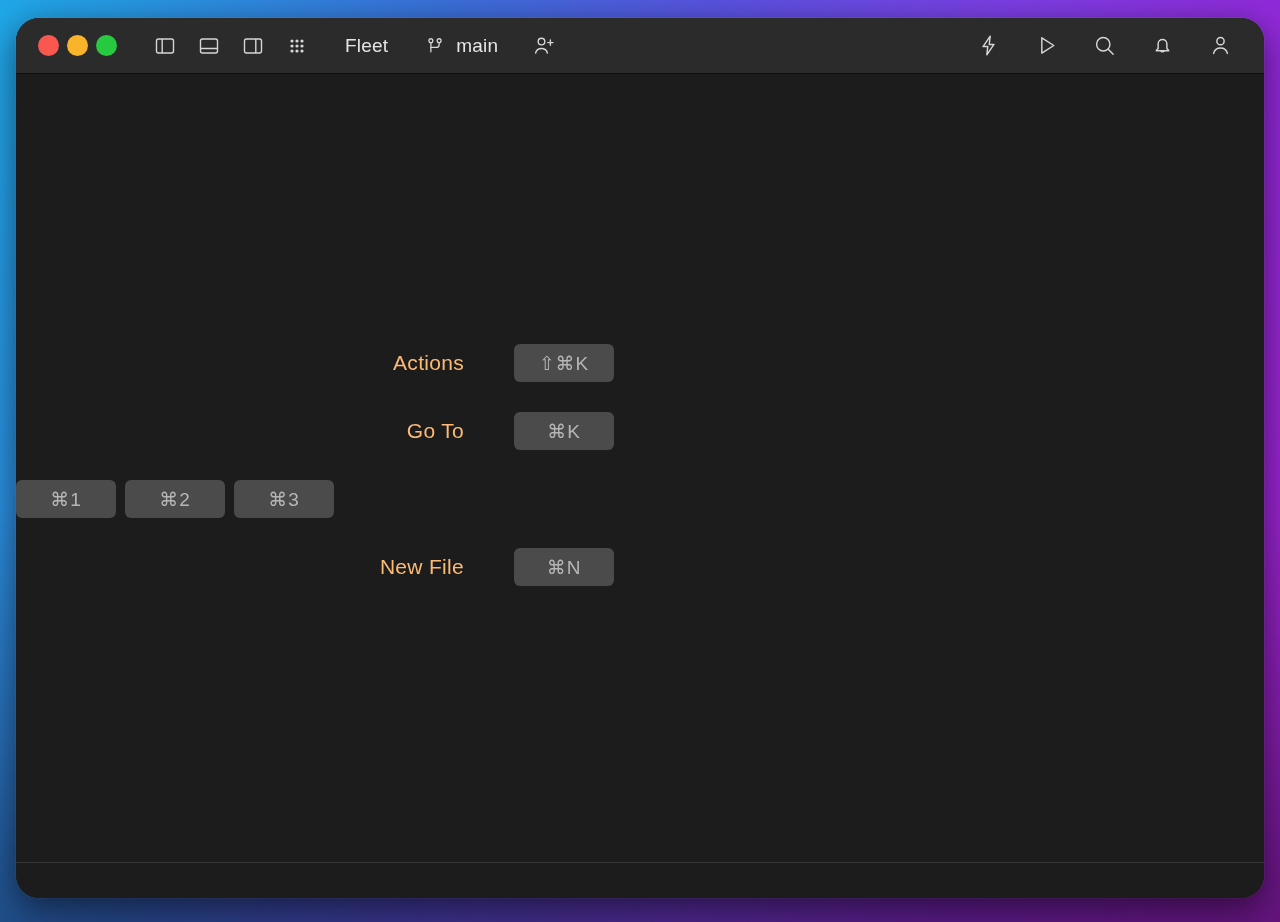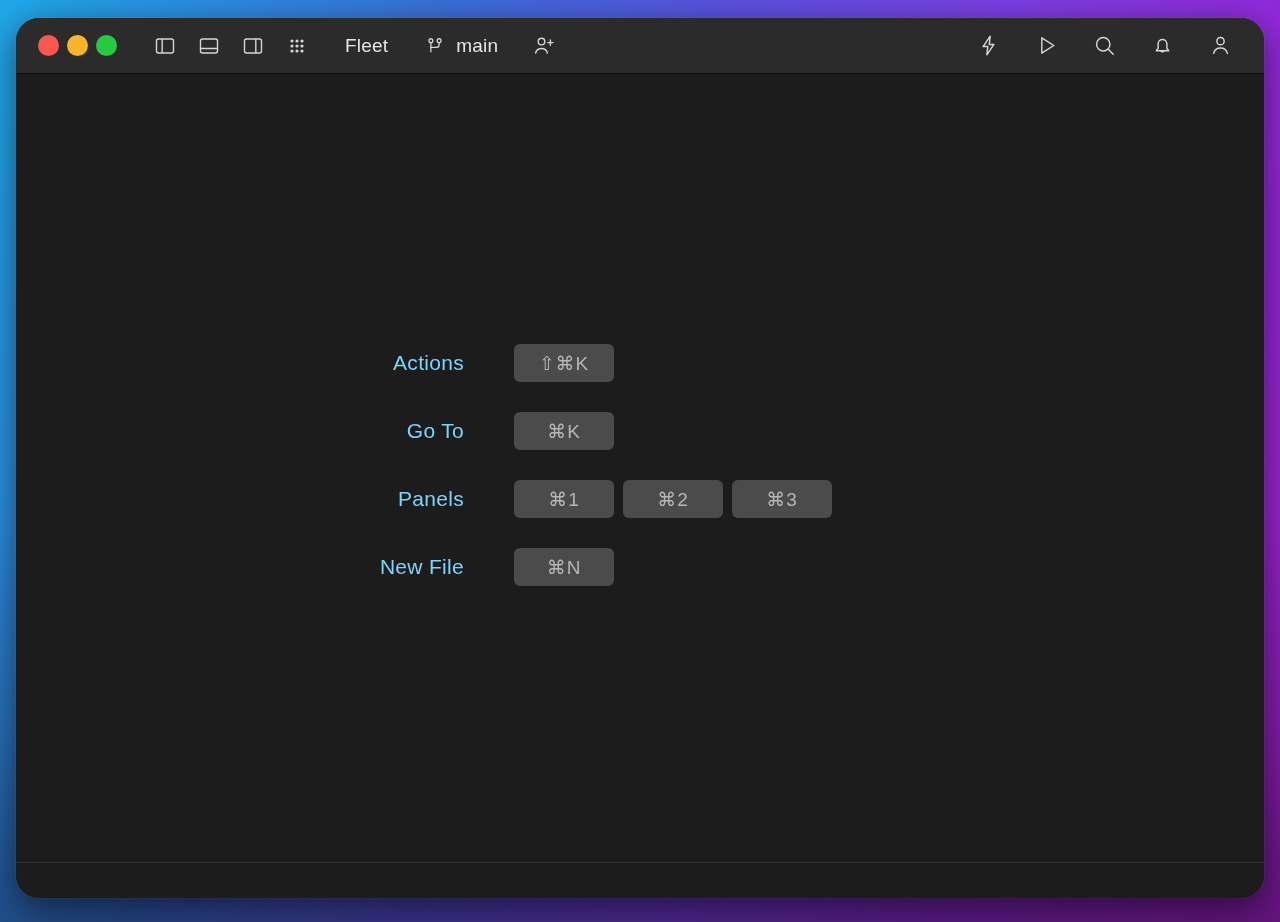--- a/index.html
+++ b/index.html
@@ -141,21 +141,21 @@
   .sc-row {
     display: flex;
     align-items: center;
     height: 68px;
   }
 
   .sc-label {
     width: 498px;
     text-align: right;
     padding-right: 50px;
-    color: #7dd3fc;
+    color: #fdba74;
     font-size: 21px;
     letter-spacing: 0.3px;
     white-space: nowrap;
   }
 
   .sc-keys {
     display: flex;
     align-items: center;
     gap: 9px;
   }
@@ -311,21 +311,20 @@
       </div>
 
       <div class="sc-row">
         <div class="sc-label">Go To</div>
         <div class="sc-keys">
           <div class="key-pill">⌘K</div>
         </div>
       </div>
 
       <div class="sc-row">
-        <div class="sc-label">Panels</div>
         <div class="sc-keys">
           <div class="key-pill">⌘1</div>
           <div class="key-pill">⌘2</div>
           <div class="key-pill">⌘3</div>
         </div>
       </div>
 
       <div class="sc-row">
         <div class="sc-label">New File</div>
         <div class="sc-keys">

